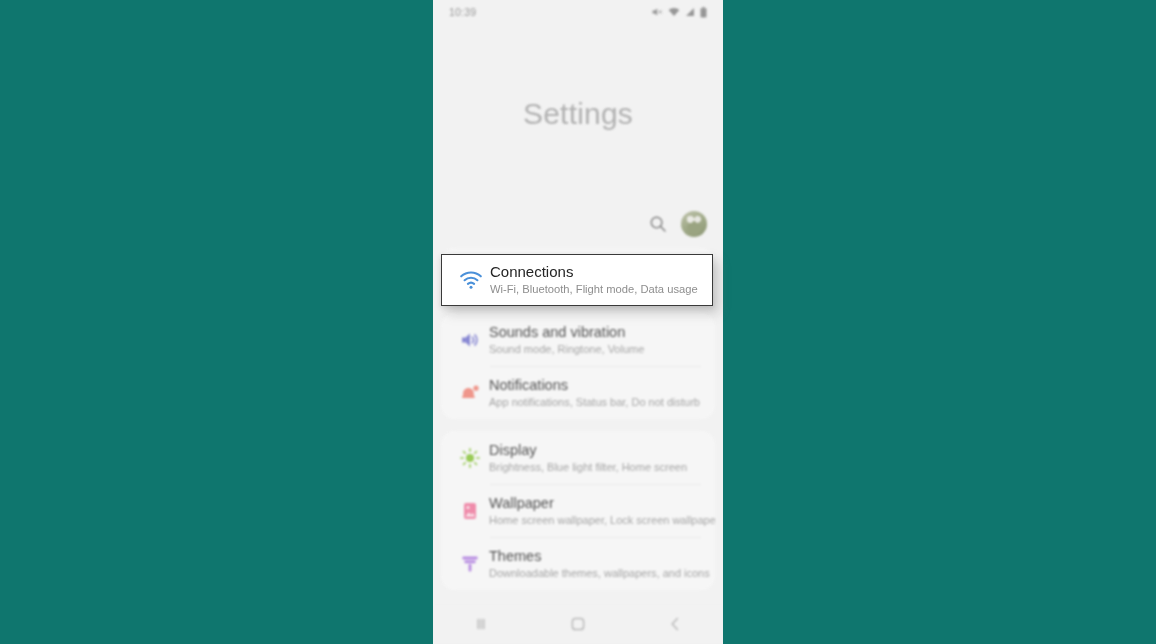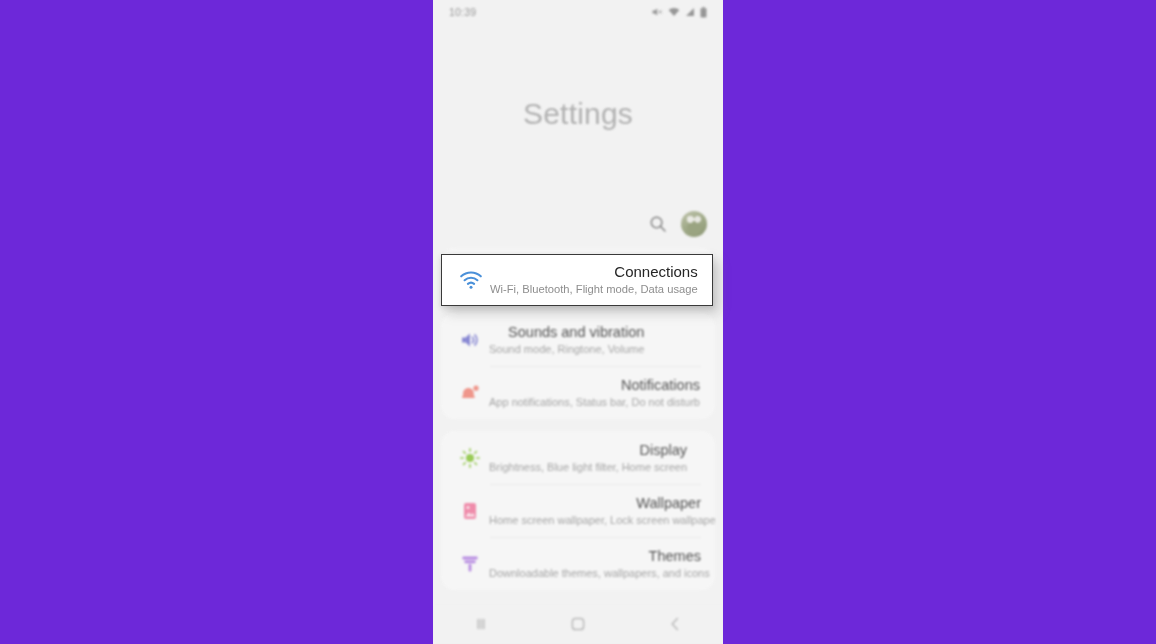--- a/index.html
+++ b/index.html
@@ -13,22 +13,21 @@
   body {
     font-family: "Liberation Sans", sans-serif;
     -webkit-font-smoothing: antialiased;
   }
 
   
   #canvas {
     position: relative;
     width: 1156px;
     height: 644px;
-    background: #6d28d9;
-    text-align: right;
+    background: #0f766e;
   }
 
   
   #phone {
     position: absolute;
     left: 433px;
     top: 0;
     width: 290px;
     height: 644px;
     background: #f2f2f2;

